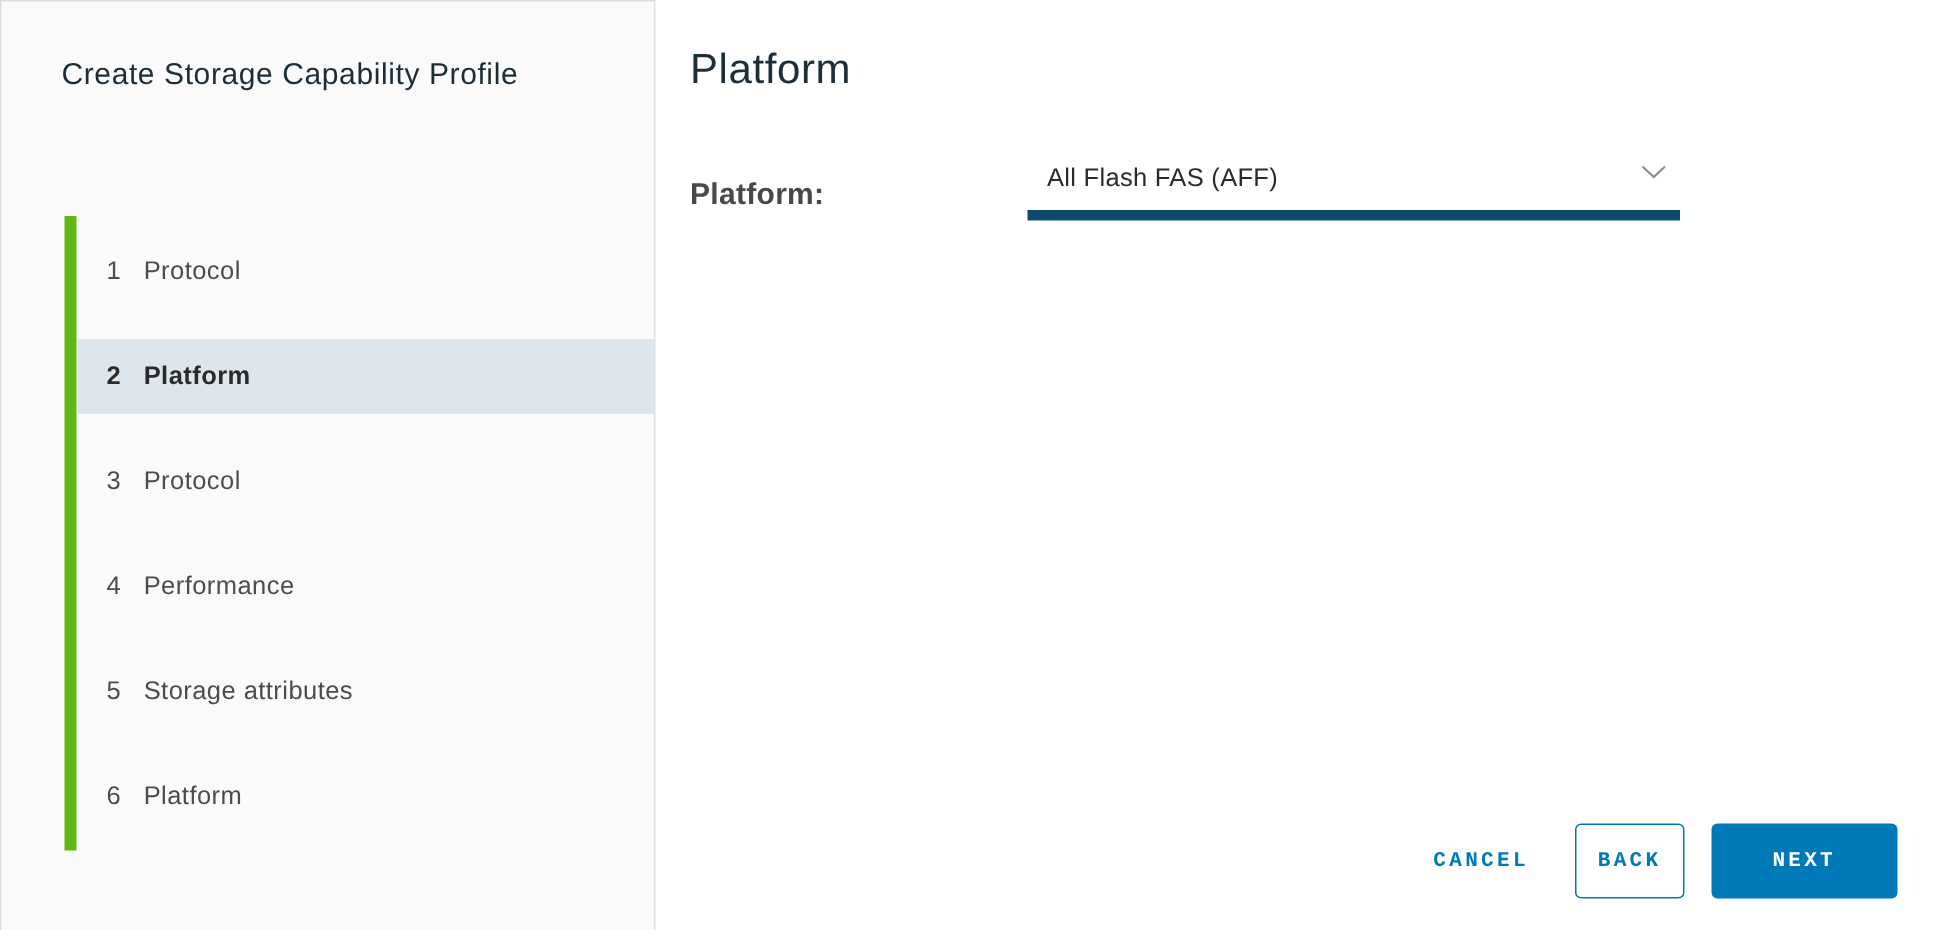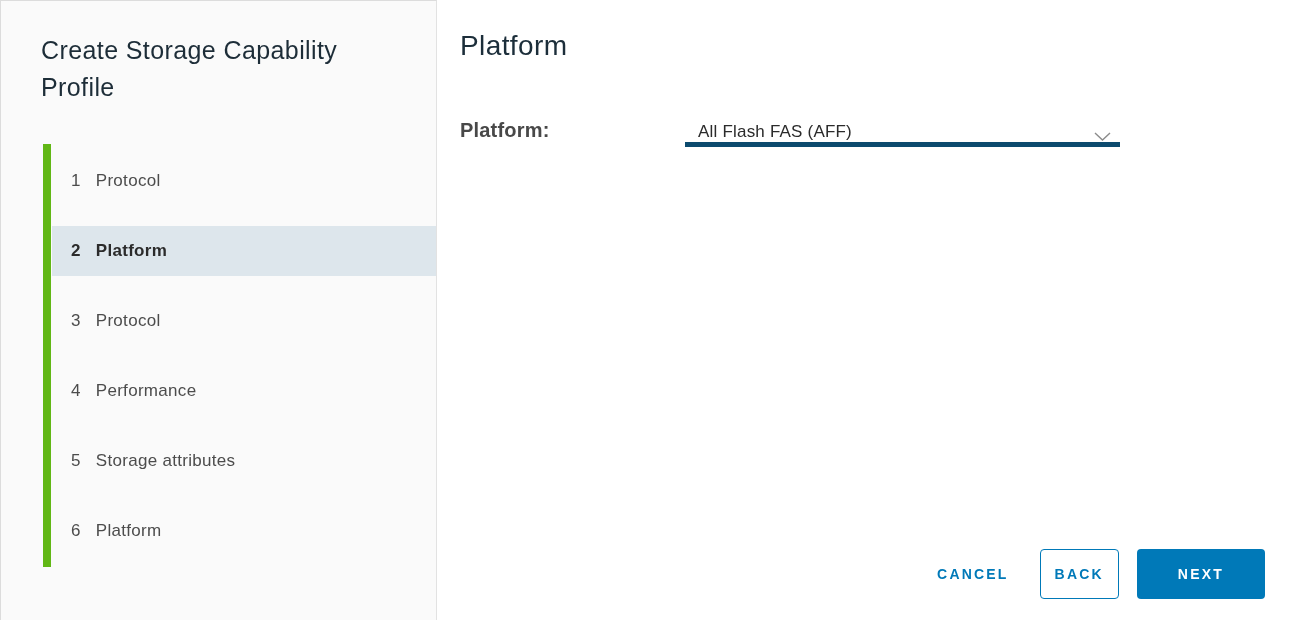--- a/index.html
+++ b/index.html
@@ -20,21 +20,21 @@
     width: 437px;
     background: #fafafa;
     border-left: 1px solid #dcdcdc;
     border-top: 1px solid #dcdcdc;
     border-right: 1px solid #e2e2e2;
   }
   .wizard-title {
     margin: 31px 0 0 40px;
     width 330px;
     width: 330px;
-    font-size: 25px;
+    font-size: 20px;
     line-height: 37px;
     font-weight: 400;
     letter-spacing: 0.4px;
     color: #1d2d38;
   }
   .progress-bar {
     position: absolute;
     left: 42px;
     top: 143px;
     width: 8px;
@@ -87,45 +87,45 @@
     letter-spacing: 0.2px;
     color: #484848;
   }
   .select {
     position: absolute;
     left: 247px;
     top: 109px;
     width: 435px;
     height: 38px;
     display: flex;
-    align-items: flex-end;
+    align-items: flex-start;
     justify-content: space-between;
     padding: 0 9px 0 13px;
-    border-bottom: 5px solid #0c4a6e;
+    border-bottom: 7px solid #0c4a6e;
     cursor: pointer;
     background: #ffffff;
   }
   .select-value {
     font-size: 17px;
     color: #2b2b2b;
     letter-spacing: 0.2px;
   }
   .chevron { width: 17px; height: 11px; stroke: #8c8c8c; fill: none; stroke-width: 1.4; }
 
   
   .footer {
     position: absolute;
     right: 40px;
     top: 534px;
     height: 50px;
     display: flex;
     align-items: center;
   }
   .btn {
-    font-family: Liberation Sans, sans-serif;
+    font-family: Liberation Mono, monospace;
     font-size: 14px;
     font-weight: 700;
     letter-spacing: 2.2px;
     cursor: pointer;
     margin-top: 30px;
   }
   .btn-link {
     background: transparent;
     border: none;
     color: var(--accent-blue, #0079b8);

